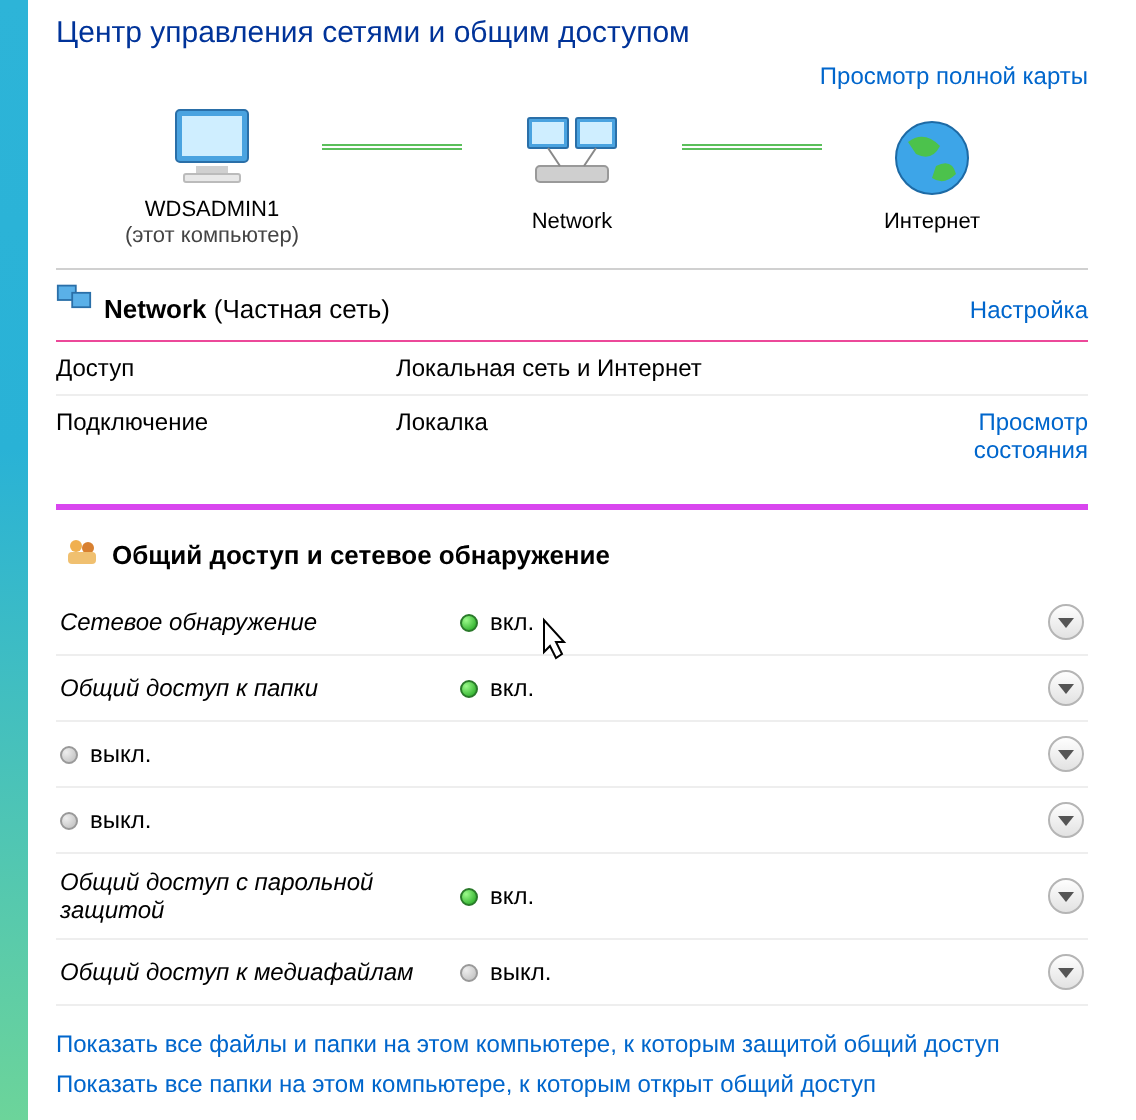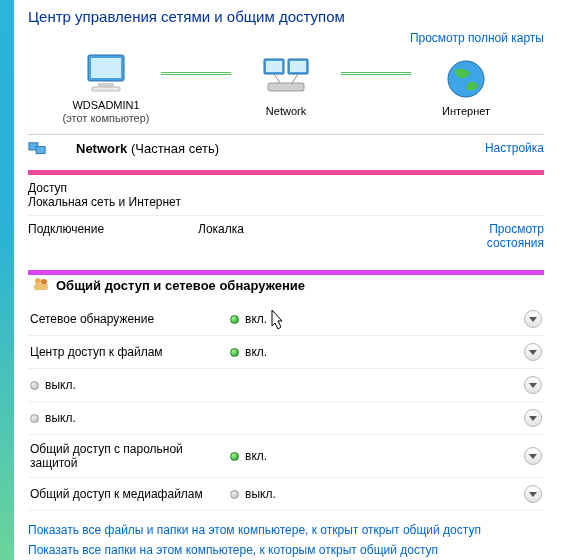--- a/index.html
+++ b/index.html
@@ -17,34 +17,34 @@
   }
   .content { margin-left: 14px; padding: 8px 12px 8px 14px; width: 542px; position: relative; }
   .page-title { color: #003399; font-size: 15px; font-weight: 400; margin-bottom: 6px; }
   .view-map { color: #0066cc; font-size: 12px; text-align: right; display: block; margin-bottom: 4px; cursor: pointer; }
   .net-map { display: flex; align-items: center; justify-content: center; gap: 0; margin: 6px 0 10px 0; }
   .map-node { display: flex; flex-direction: column; align-items: center; width: 150px; }
   .map-node .lbl { font-size: 11px; text-align: center; margin-top: 4px; color: #000; line-height: 1.2; }
   .map-node .sub { font-size: 11px; color: #444; }
   .connector { width: 70px; height: 0; border-top: 3px double #5bbf5b; margin: 0 -20px; position: relative; top: -14px; }
   .net-section { border-top: 1px solid #d0d0d0; padding-top: 6px; margin-top: 6px; }
-  .net-header { display: flex; align-items: flex-start; gap: 24px; }
+  .net-header { display: flex; align-items: flex-end; }
   .net-header .name { font-size: 13px; }
   .net-header .name b { font-weight: 600; }
   .net-header .right { margin-left: auto; color: #0066cc; cursor: pointer; font-size: 12px; }
   .net-table { width: 100%; margin-top: 8px; font-size: 12px; }
   .net-row { display: flex; border-top: 1px solid #eee; padding: 6px 0; }
-  .net-row:first-child { border-top: 5px solid #ec4899; flex-direction: column; }
+  .net-row:first-child { border-top: 1px solid #ec4899; }
   .net-row .c1 { width: 170px; color: #000; }
   .net-row .c2 { flex: 1; color: #000; }
   .net-row .c3 { color: #0066cc; cursor: pointer; text-align: right; width: 90px; }
-  .sharing-section { margin-top: 14px; border-top: 5px solid #d946ef; padding-top: 1px; }
+  .sharing-section { margin-top: 14px; border-top: 3px solid #d946ef; padding-top: 13px; }
   .sharing-title { font-size: 13px; font-weight: 600; margin-left: 4px; display: flex; align-items: center; gap: 6px; margin-bottom: 8px; }
   .row-item { display: flex; align-items: center; border-bottom: 1px solid #eee; padding: 7px 2px; min-height: 30px; }
-  .row-item .lbl { width: 200px; font-size: 12px; color: #000; padding-right: 8px; }
+  .row-item .lbl { width: 200px; font-size: 12px; color: #000; padding-right: 8px; font-style: italic; }
   .row-item .status { display: flex; align-items: center; gap: 6px; font-size: 12px; }
   .led { width: 9px; height: 9px; border-radius: 50%; display: inline-block; border: 1px solid #888; }
   .led.on { background: radial-gradient(circle at 30% 30%, #9cfb8b, #18a018); border-color: #2a7a2a; }
   .led.off { background: radial-gradient(circle at 30% 30%, #eee, #bbb); border-color: #999; }
   .expand-btn { margin-left: auto; width: 18px; height: 18px; border-radius: 50%; background: linear-gradient(#fefefe,#e2e2e2); border: 1px solid #b5b5b5; display: flex; align-items: center; justify-content: center; cursor: pointer; }
   .chevron { width: 0; height: 0; border-left: 4px solid transparent; border-right: 4px solid transparent; border-top: 5px solid #555; }
   .footer-links { margin-top: 12px; }
   .footer-links div { color: #0066cc; font-size: 12px; cursor: pointer; margin-bottom: 6px; }
   .cursor {
     position: absolute; left: 252px; top: 308px; pointer-events: none;
@@ -147,21 +147,21 @@
           <div class="lbl">Сетевое обнаружение</div>
           <div class="status">
             <span class="led on"></span>
             <span>вкл.</span>
           </div>
           <div class="expand-btn">
             <div class="chevron"></div>
           </div>
         </div>
         <div class="row-item">
-          <div class="lbl">Центр доступ к файлам</div>
+          <div class="lbl">Общий доступ к папки</div>
           <div class="status">
             <span class="led on"></span>
             <span>вкл.</span>
           </div>
           <div class="expand-btn">
             <div class="chevron"></div>
           </div>
         </div>
         <div class="row-item">
           <div class="status">
@@ -198,21 +198,21 @@
             <span>выкл.</span>
           </div>
           <div class="expand-btn">
             <div class="chevron"></div>
           </div>
         </div>
       </div>
   </div>
 
   <div class="footer-links">
-    <div>Показать все файлы и папки на этом компьютере, к открыт открыт общий доступ</div>
+    <div>Показать все файлы и папки на этом компьютере, к которым защитой общий доступ</div>
     <div>Показать все папки на этом компьютере, к которым открыт общий доступ</div>
   </div>
 
   <div class="cursor">
     <svg width="20" height="24" viewBox="0 0 20 24">
       <path d="M6 2 L6 18 L9 15 L12 21 L15 19 L12 13 L16 13 Z" fill="#fff" stroke="#000" stroke-width="1"></path>
     </svg>
   </div>
 </div>
 

